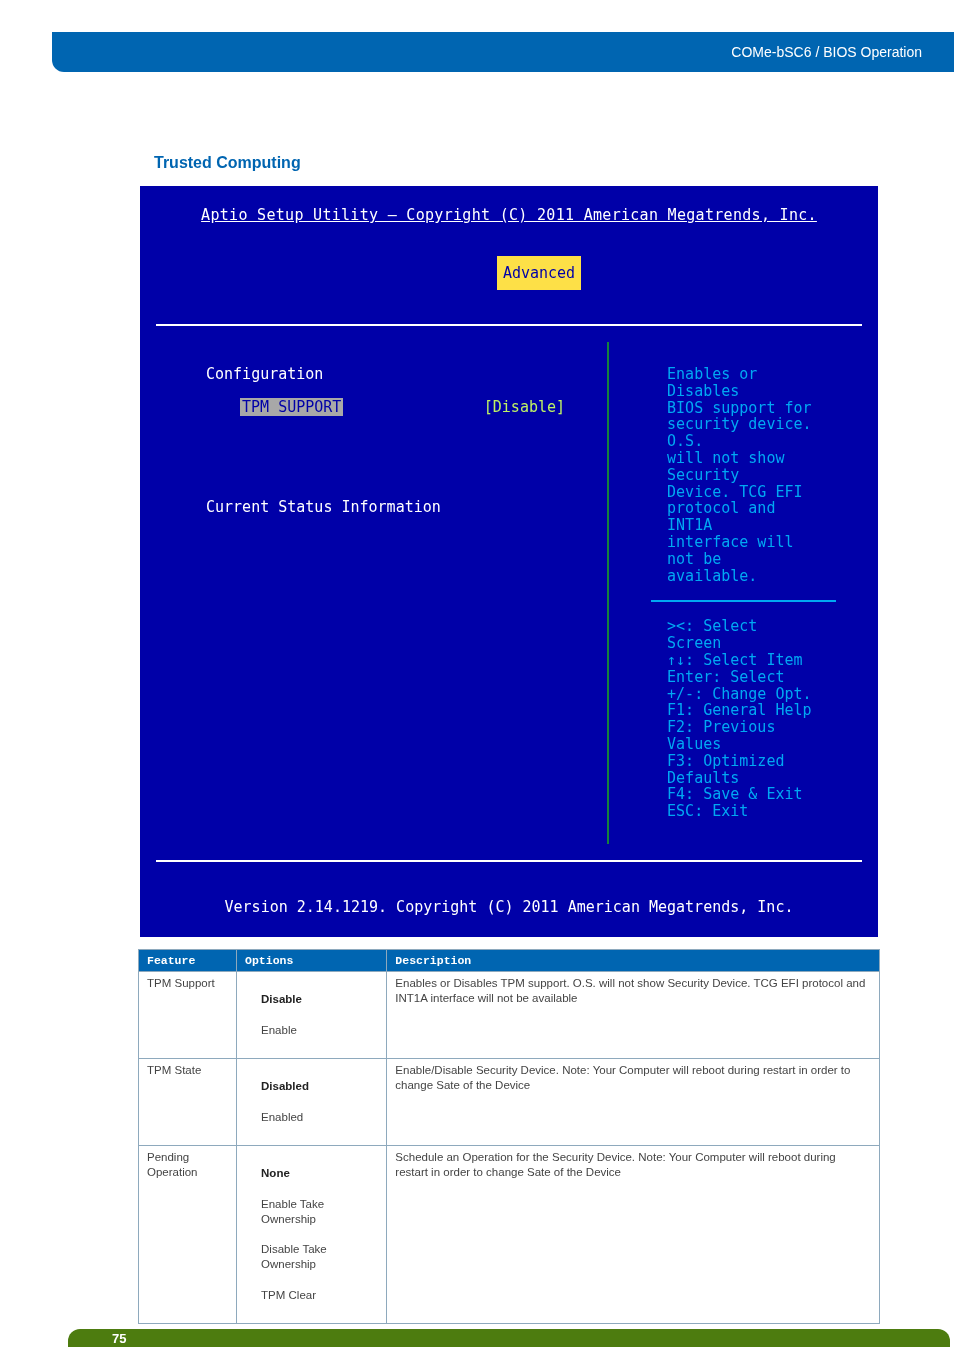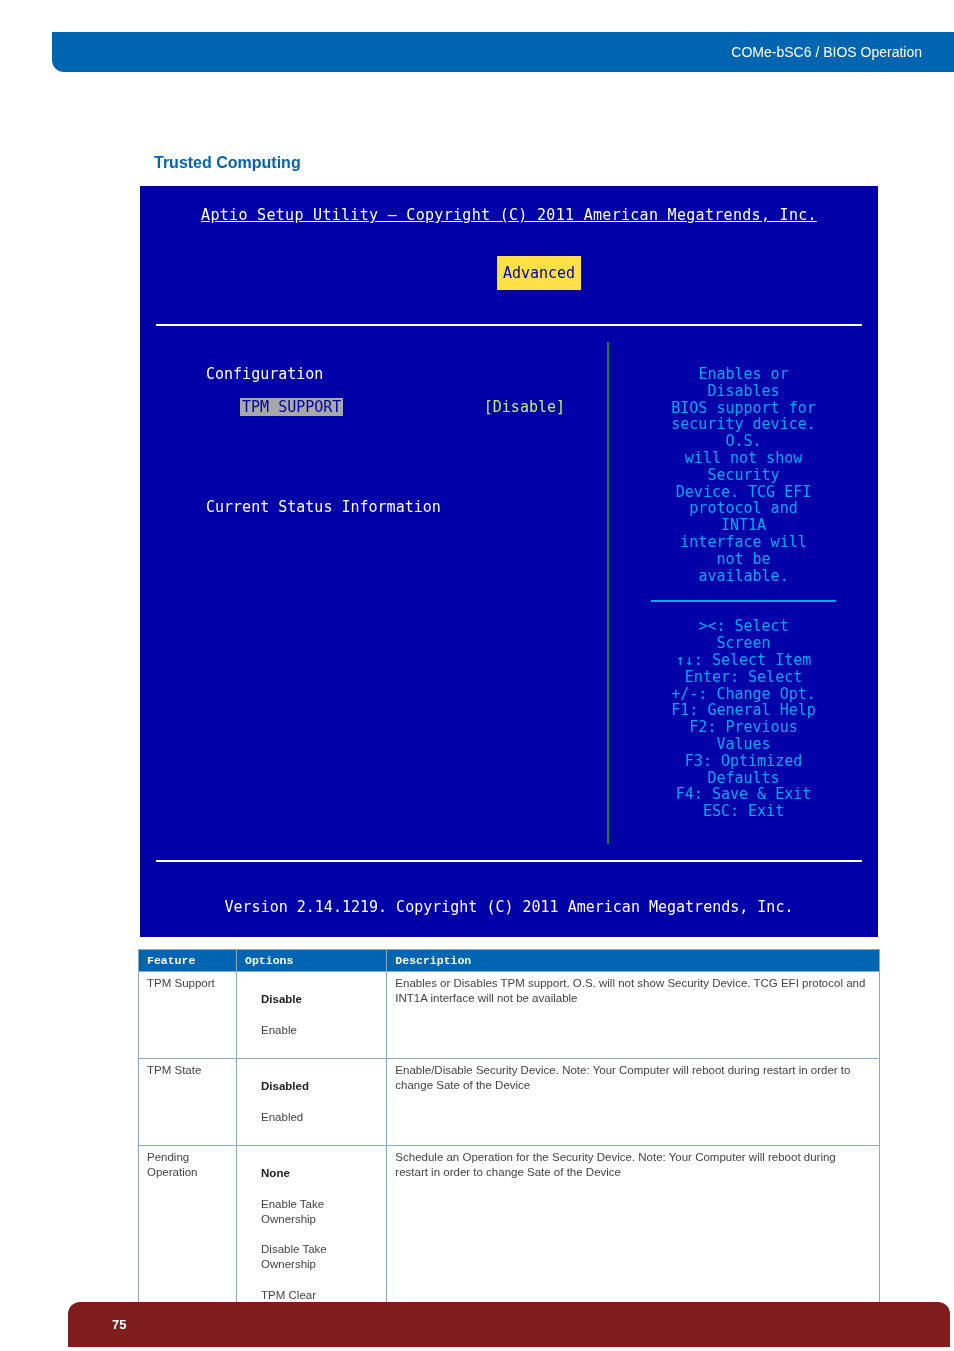--- a/index.html
+++ b/index.html
@@ -72,21 +72,21 @@
     border-right: 2px solid #15803d;
   }
   .bios-side {
     flex: 1;
     padding: 8px 10px 8px 10px;
   }
   .bios-row { white-space: pre; line-height: 1.15; }
   .bios-conf { color: #fff; }
   .bios-sel-label { background: #a8a8a8; color: #0000a8; padding: 0 2px; }
   .bios-sel-val { color: #bef264; }
-  .bios-help { color: #00a8f3; line-height: 1.12; text-align: center; }
+  .bios-help { color: #00a8f3; line-height: 1.12; }
   .bios-divider { border-top: 2px solid #00a8f3; margin: 12px 0 8px 0; }
   .bios-footer {
     text-align: center;
     padding: 20px 0 5px 0;
     color: #fff;
   }
   table.feat {
     width: 100%;
     max-width: 770px;
     margin: 6px auto 0 auto;
@@ -109,22 +109,22 @@
     color: #444;
     line-height: 1.3;
   }
   table.feat td .default { font-weight: 700; color: #222; display: block; }
   table.feat td .opt { display: block; }
   .page-footer {
     position: absolute;
     bottom: 20px;
     left: 20px;
     right: 20px;
-    height: 45px;
-    background: #7f1d1d;
+    height: 18px;
+    background: #4d7c0f;
     border-radius: 12px 12px 0 0;
     display: flex;
     align-items: center;
     padding: 0 28px;
     color: #fff;
     font-size: 13px;
     font-weight: 600;
   }
 </style>
 </head>

